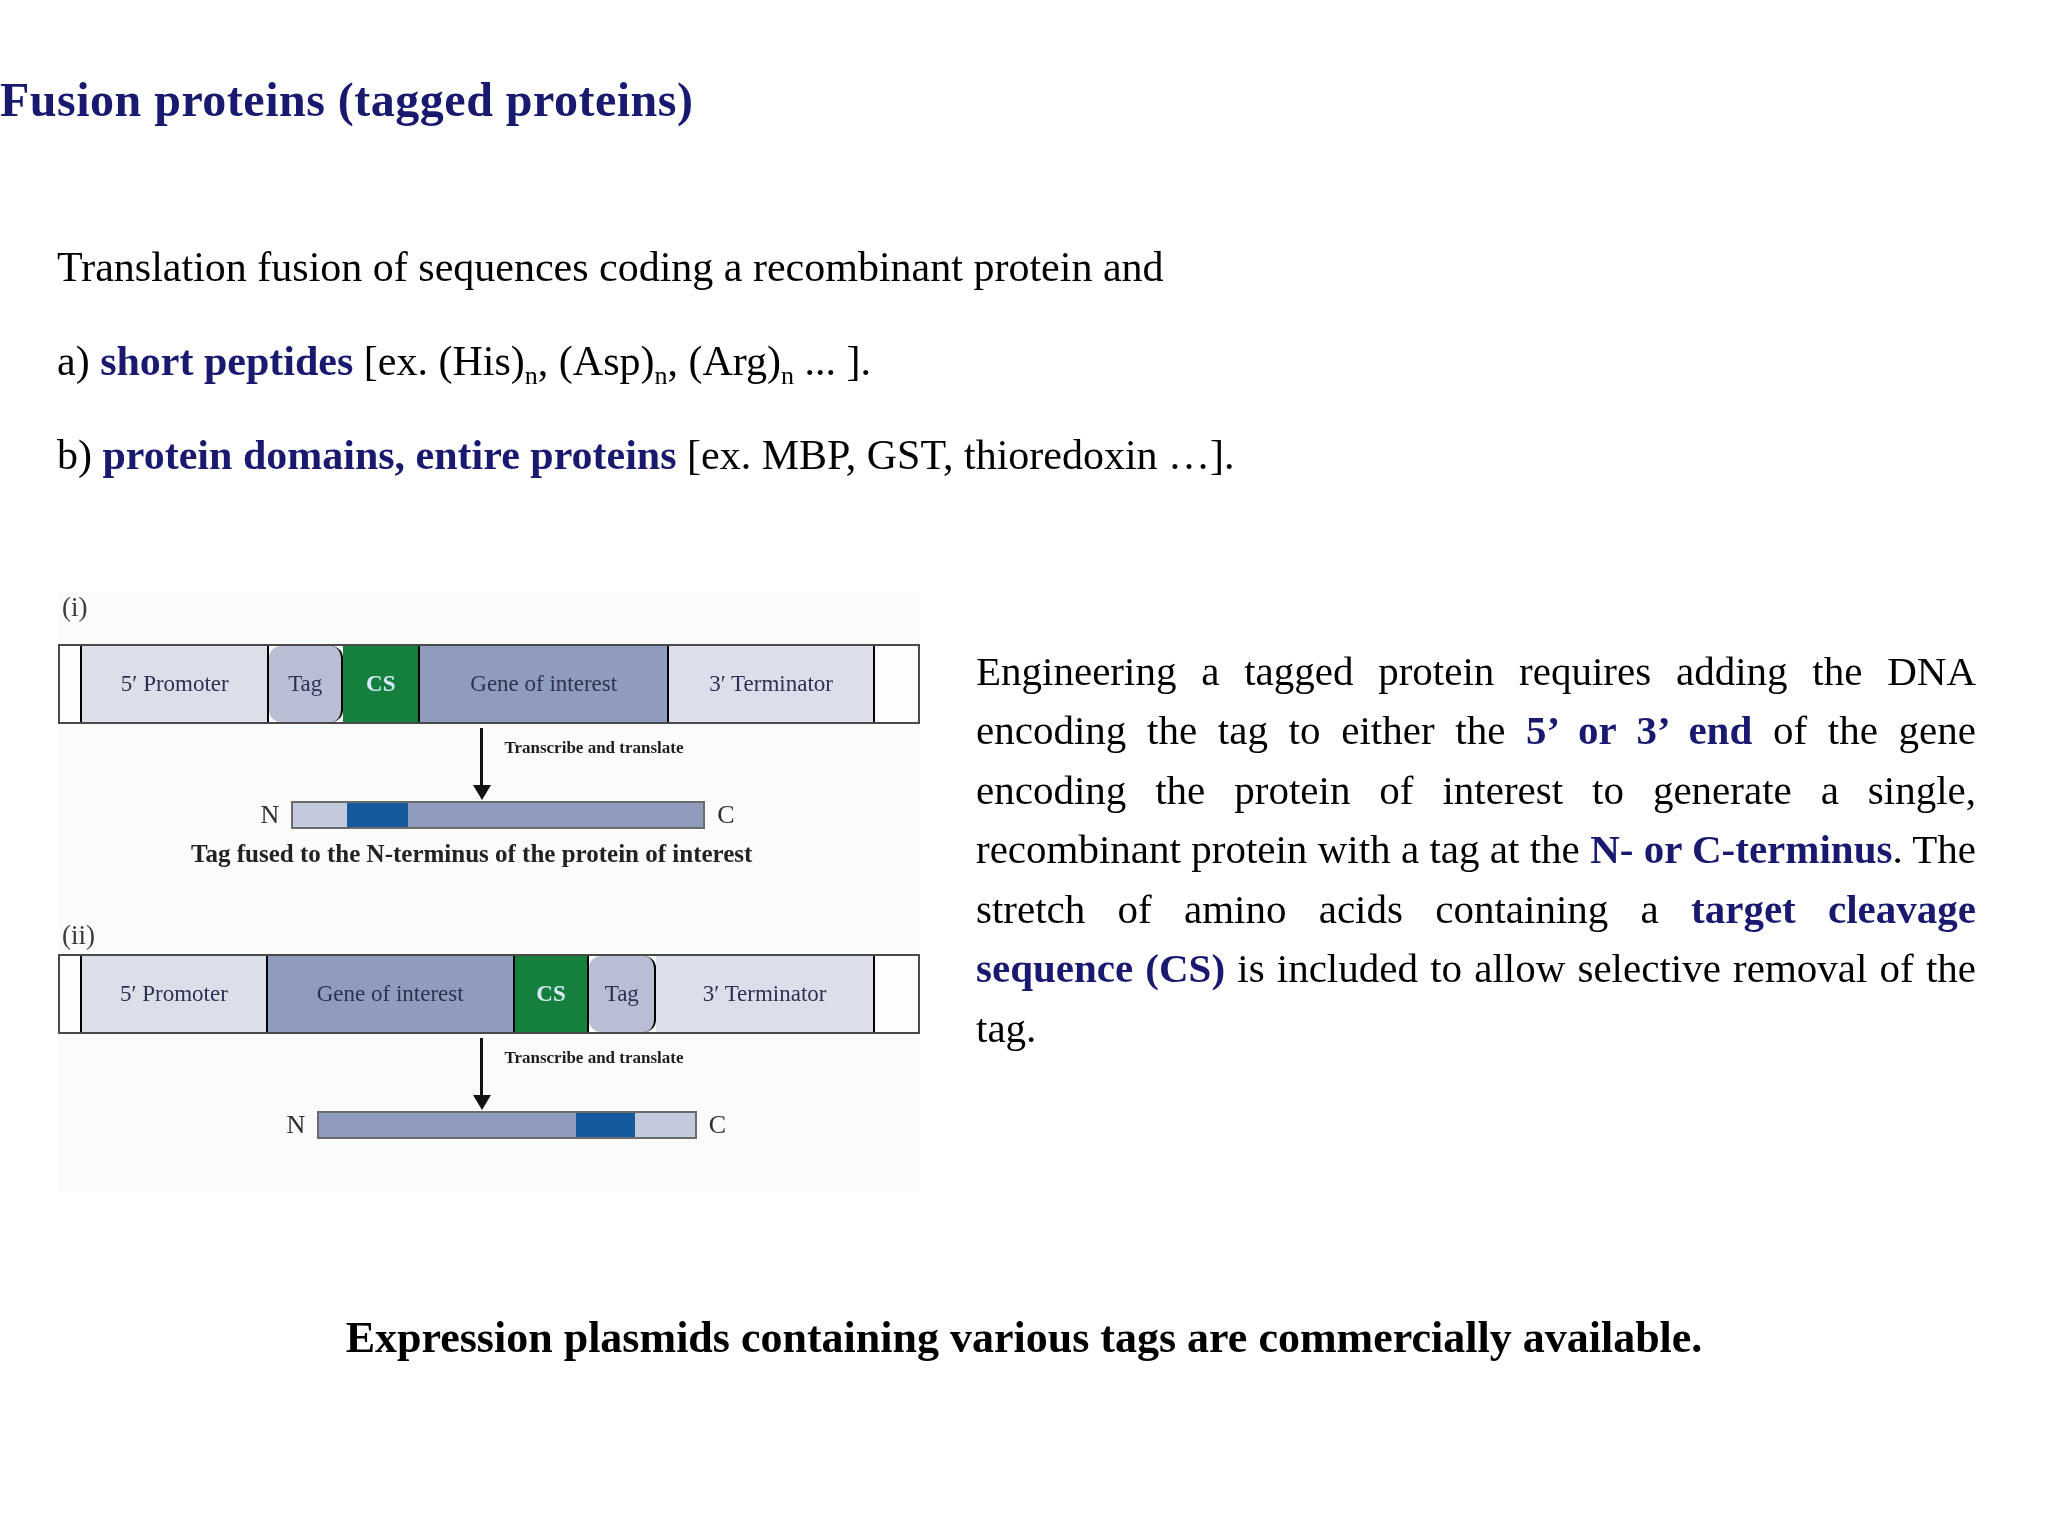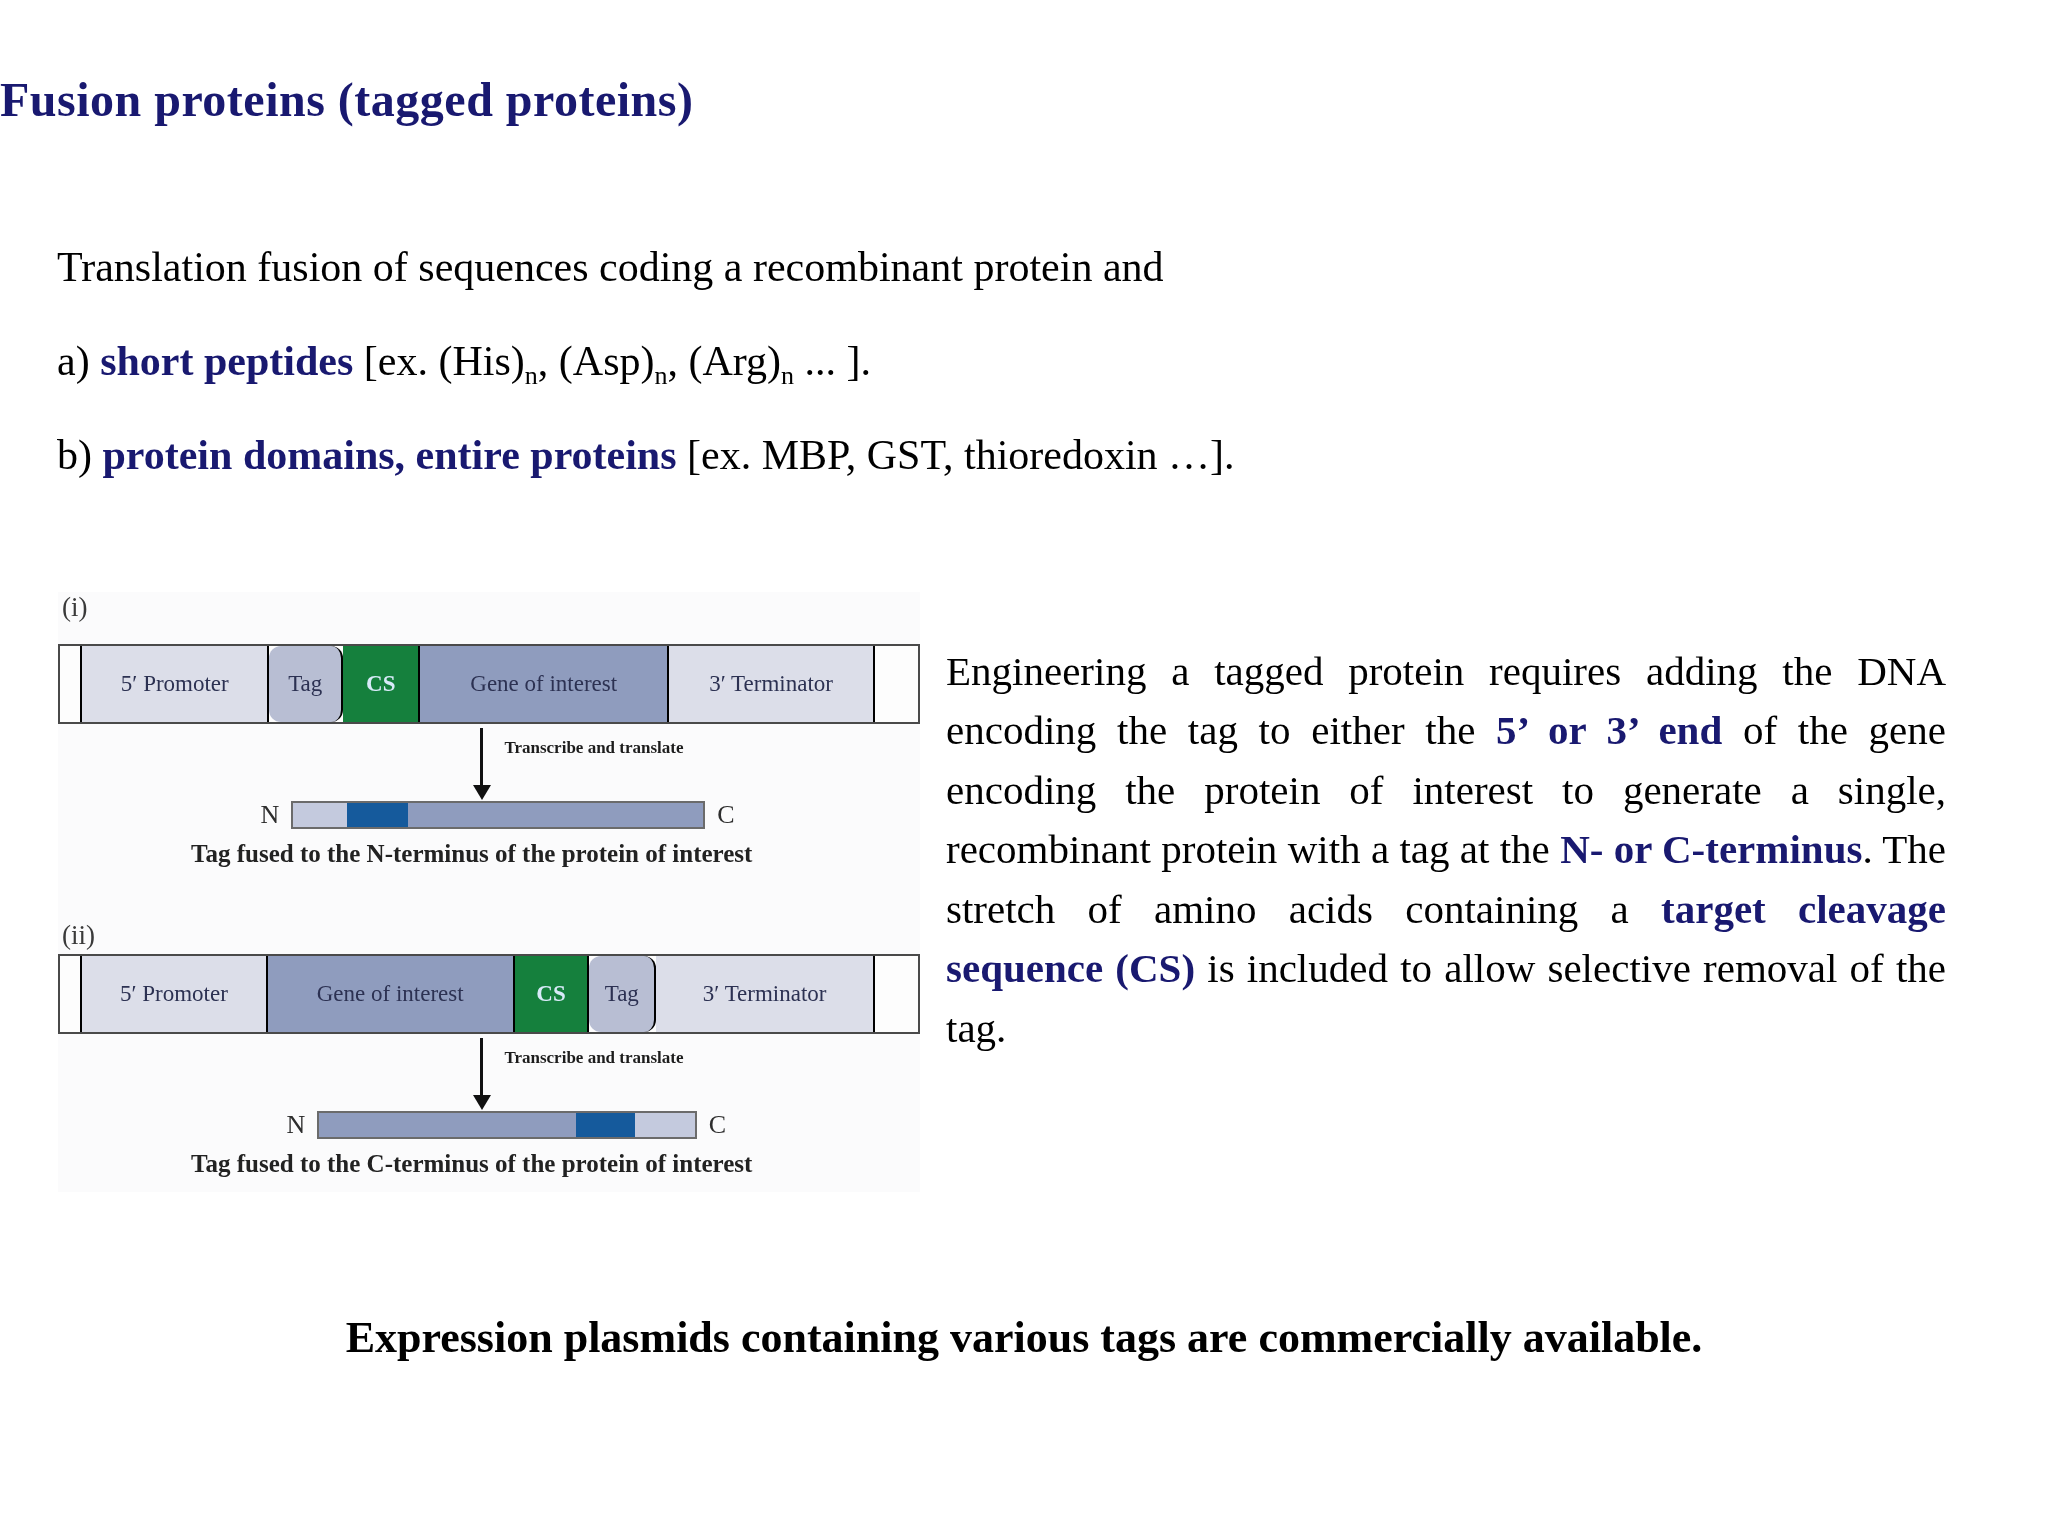--- a/index.html
+++ b/index.html
@@ -38,21 +38,21 @@
   #intro-line  { top: 243px; }
   #item-a      { top: 337px; }
   #item-b      { top: 431px; }
 
   .navy { color: #191970; }
   .bold { font-weight: bold; }
   sub { font-size: 0.62em; line-height: 0; }
 
   .side-paragraph {
     position: absolute;
-    left: 946px;
+    left: 976px;
     top: 642px;
     width: 1000px;
     font-size: 41px;
     line-height: 1.45;
     text-align: justify;
     text-align-last: left;
     color: #000000;
   }
 
   .bottom-note {
@@ -236,18 +236,17 @@
   <div class="protein-row" id="protein-row-ii">
     <span class="terminus-label">N</span>
     <div class="protein-bar">
       <div class="pseg-main" style="flex:1"></div>
       <div class="pseg-dark" style="flex:0 0 15.5%"></div>
       <div class="pseg-light" style="flex:0 0 16%"></div>
     </div>
     <span class="terminus-label">C</span>
   </div>
 
-  <div class="figure-caption" id="caption-ii">Tag fused to the C-terminus of the protein of interest</div>
 </div>
 
 <div class="side-paragraph"><span>Engineering a tagged protein requires adding the DNA encoding the tag to either the </span><span class="navy bold">5’ or 3’ end</span><span> of the gene encoding the protein of interest to generate a single, recombinant protein with a tag at the </span><span class="navy bold">N- or C-terminus</span><span>. The stretch of amino acids containing a </span><span class="navy bold">target cleavage sequence (CS)</span><span> is included to allow selective removal of the tag.</span></div>
 
 <div class="bottom-note">Expression plasmids containing various tags are commercially available.</div>
 
 </body></html>

